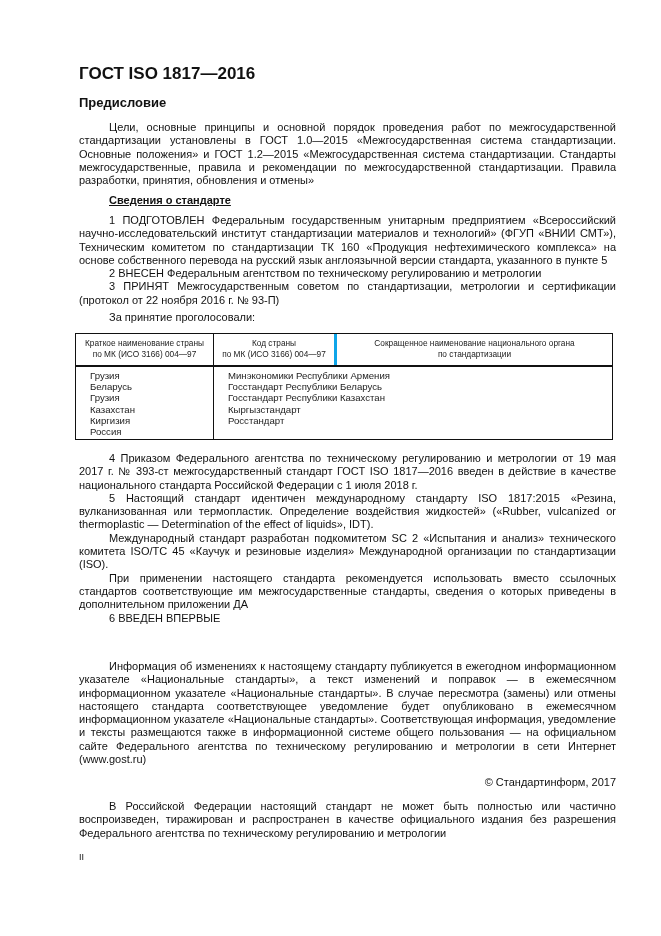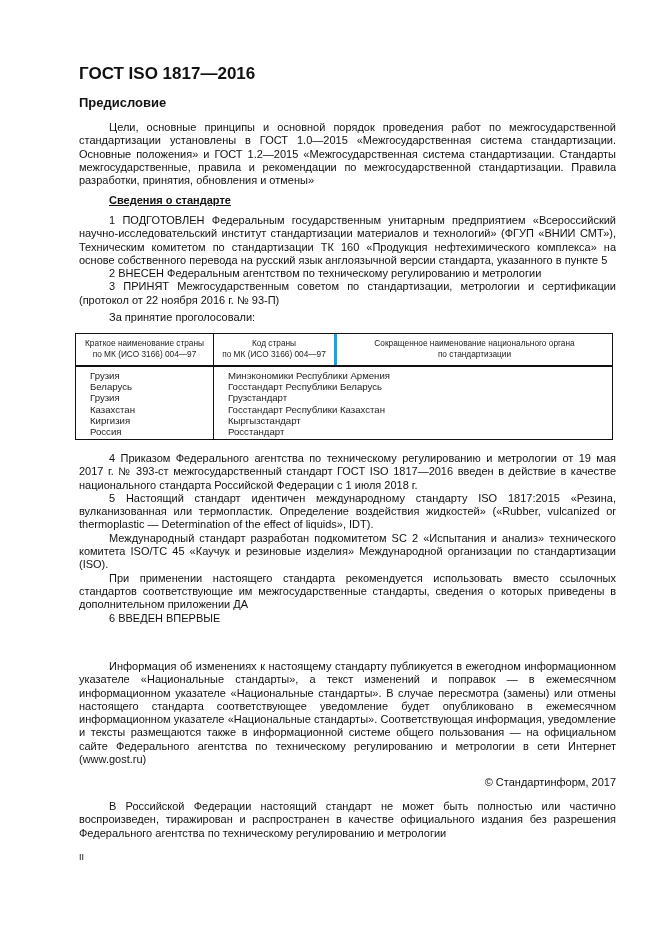--- a/index.html
+++ b/index.html
@@ -152,21 +152,20 @@
       <div class="cell">Грузия</div>
       <div class="cell">Беларусь</div>
       <div class="cell">Грузия</div>
       <div class="cell">Казахстан</div>
       <div class="cell">Киргизия</div>
       <div class="cell">Россия</div>
     </div>
     <div class="col c3">
       <div class="cell">Минэкономики Республики Армения</div>
       <div class="cell">Госстандарт Республики Беларусь</div>
-      <div class="cell">Грузстандарт</div>
       <div class="cell">Госстандарт Республики Казахстан</div>
       <div class="cell">Кыргызстандарт</div>
       <div class="cell">Росстандарт</div>
     </div>
   </div>
 </div>
 
 <div class="blk items-b">
   <p class="para">4 Приказом Федерального агентства по техническому регулированию и метрологии от 19 мая 2017 г. № 393-ст межгосударственный стандарт ГОСТ ISO 1817—2016 введен в действие в качестве национального стандарта Российской Федерации с 1 июля 2018 г.</p>
   <p class="para">5 Настоящий стандарт идентичен международному стандарту ISO 1817:2015 «Резина, вулканизованная или термопластик. Определение воздействия жидкостей» («Rubber, vulcanized or thermoplastic — Determination of the effect of liquids», IDT).</p>

